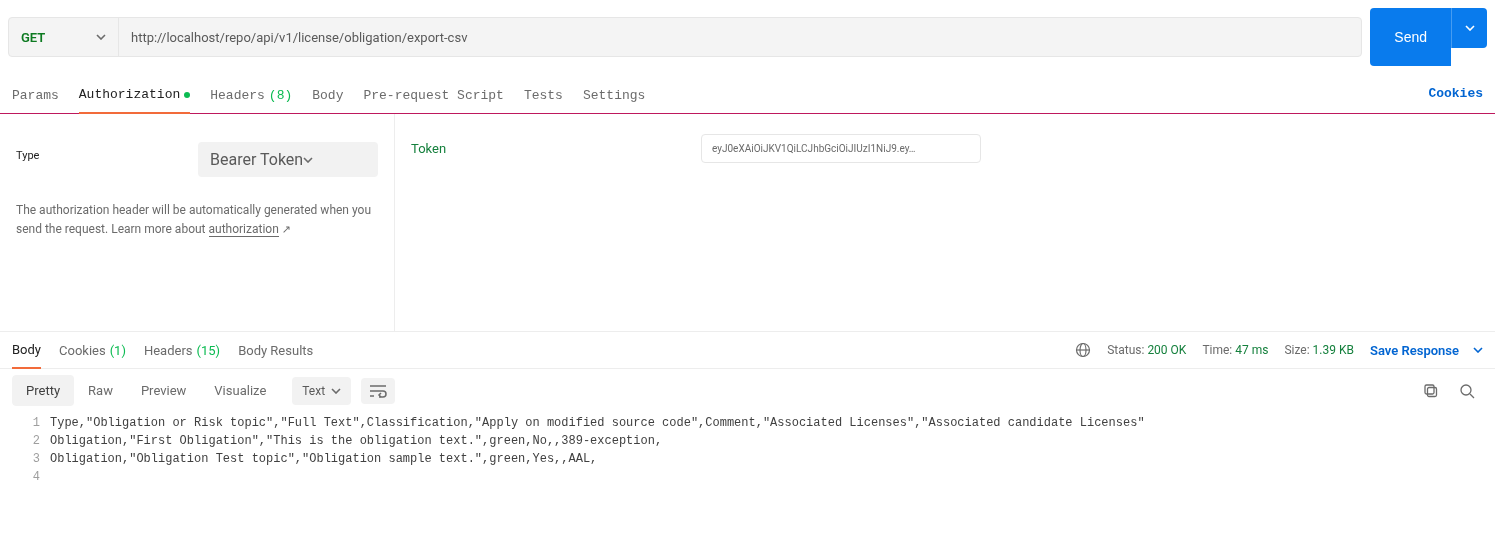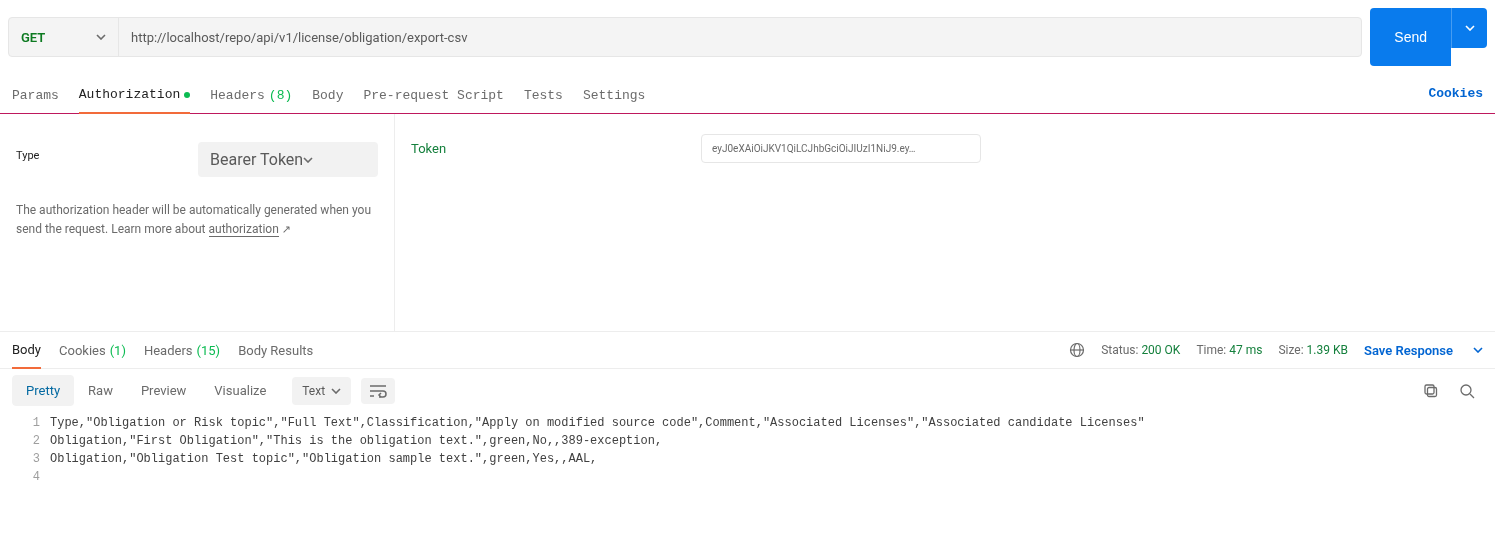--- a/index.html
+++ b/index.html
@@ -37,29 +37,29 @@
   .token-label { width:290px; color:#15803d; font-size:13px; }
   .token-input { width:280px; border:1px solid #e6e6e6; border-radius:4px; padding:8px 10px; font-size:10px; color:#6b6b6b; background:#fff; white-space:nowrap; overflow:hidden; text-overflow:ellipsis; }
 
   
   .res-tabs-row { display:flex; justify-content:space-between; align-items:center; padding:0 12px; border-bottom:1px solid #ededed; }
   .res-tabs { display:flex; gap:18px; }
   .res-tab { padding:10px 0; color:#6b6b6b; cursor:pointer; font-size:13px; display:flex; align-items:center; gap:4px; }
   .res-tab.active { color:#212121; border-bottom:2px solid #f26b3a; margin-bottom:-1px; }
   .res-meta { display:flex; align-items:center; gap:16px; font-size:12px; color:#6b6b6b; padding:10px 0; }
   .res-meta .green { color:#15803d; }
-  .save-response { color:#0265d2; font-weight:600; font-size:13px; cursor:pointer; display:flex; align-items:center; gap:20px; }
+  .save-response { color:#0265d2; font-weight:600; font-size:13px; cursor:pointer; display:flex; align-items:center; gap:14px; }
   .globe-icon { width:16px; height:16px; }
 
   
   .view-toolbar { display:flex; justify-content:space-between; align-items:center; padding:6px 12px; }
   .view-left { display:flex; align-items:center; gap:0; }
   .view-group { display:flex; background:#fff; border-radius:4px; overflow:hidden; }
   .view-btn { padding:8px 14px; font-size:13px; color:#6b6b6b; cursor:pointer; }
-  .view-btn.active { background:#f2f2f2; color:#0369a1; border-radius:4px; }
+  .view-btn.active { background:#f2f2f2; color:#404040; border-radius:4px; }
   .type-select { margin-left:12px; display:flex; align-items:center; gap:6px; background:#f2f2f2; border-radius:4px; padding:7px 10px; color:#5a5a5a; font-size:12px; cursor:pointer; }
   .wrap-btn { margin-left:10px; background:#f2f2f2; border-radius:4px; padding:6px 8px; cursor:pointer; display:flex; align-items:center; justify-content:center; }
   .view-right { display:flex; gap:20px; align-items:center; padding-right:8px;}
   .icon-btn { cursor:pointer; color:#6b6b6b; }
 
   
   .code-body { display:flex; font-family: "SFMono-Regular", Consolas, "Liberation Mono", Menlo, monospace; font-size:12px; padding:2px 0 2px 0; }
   .gutter { width:50px; text-align:right; color:#9e9e9e; padding-right:10px; user-select:none; }
   .gutter div { height:18px; line-height:18px; }
   .code-lines { flex:1; }

